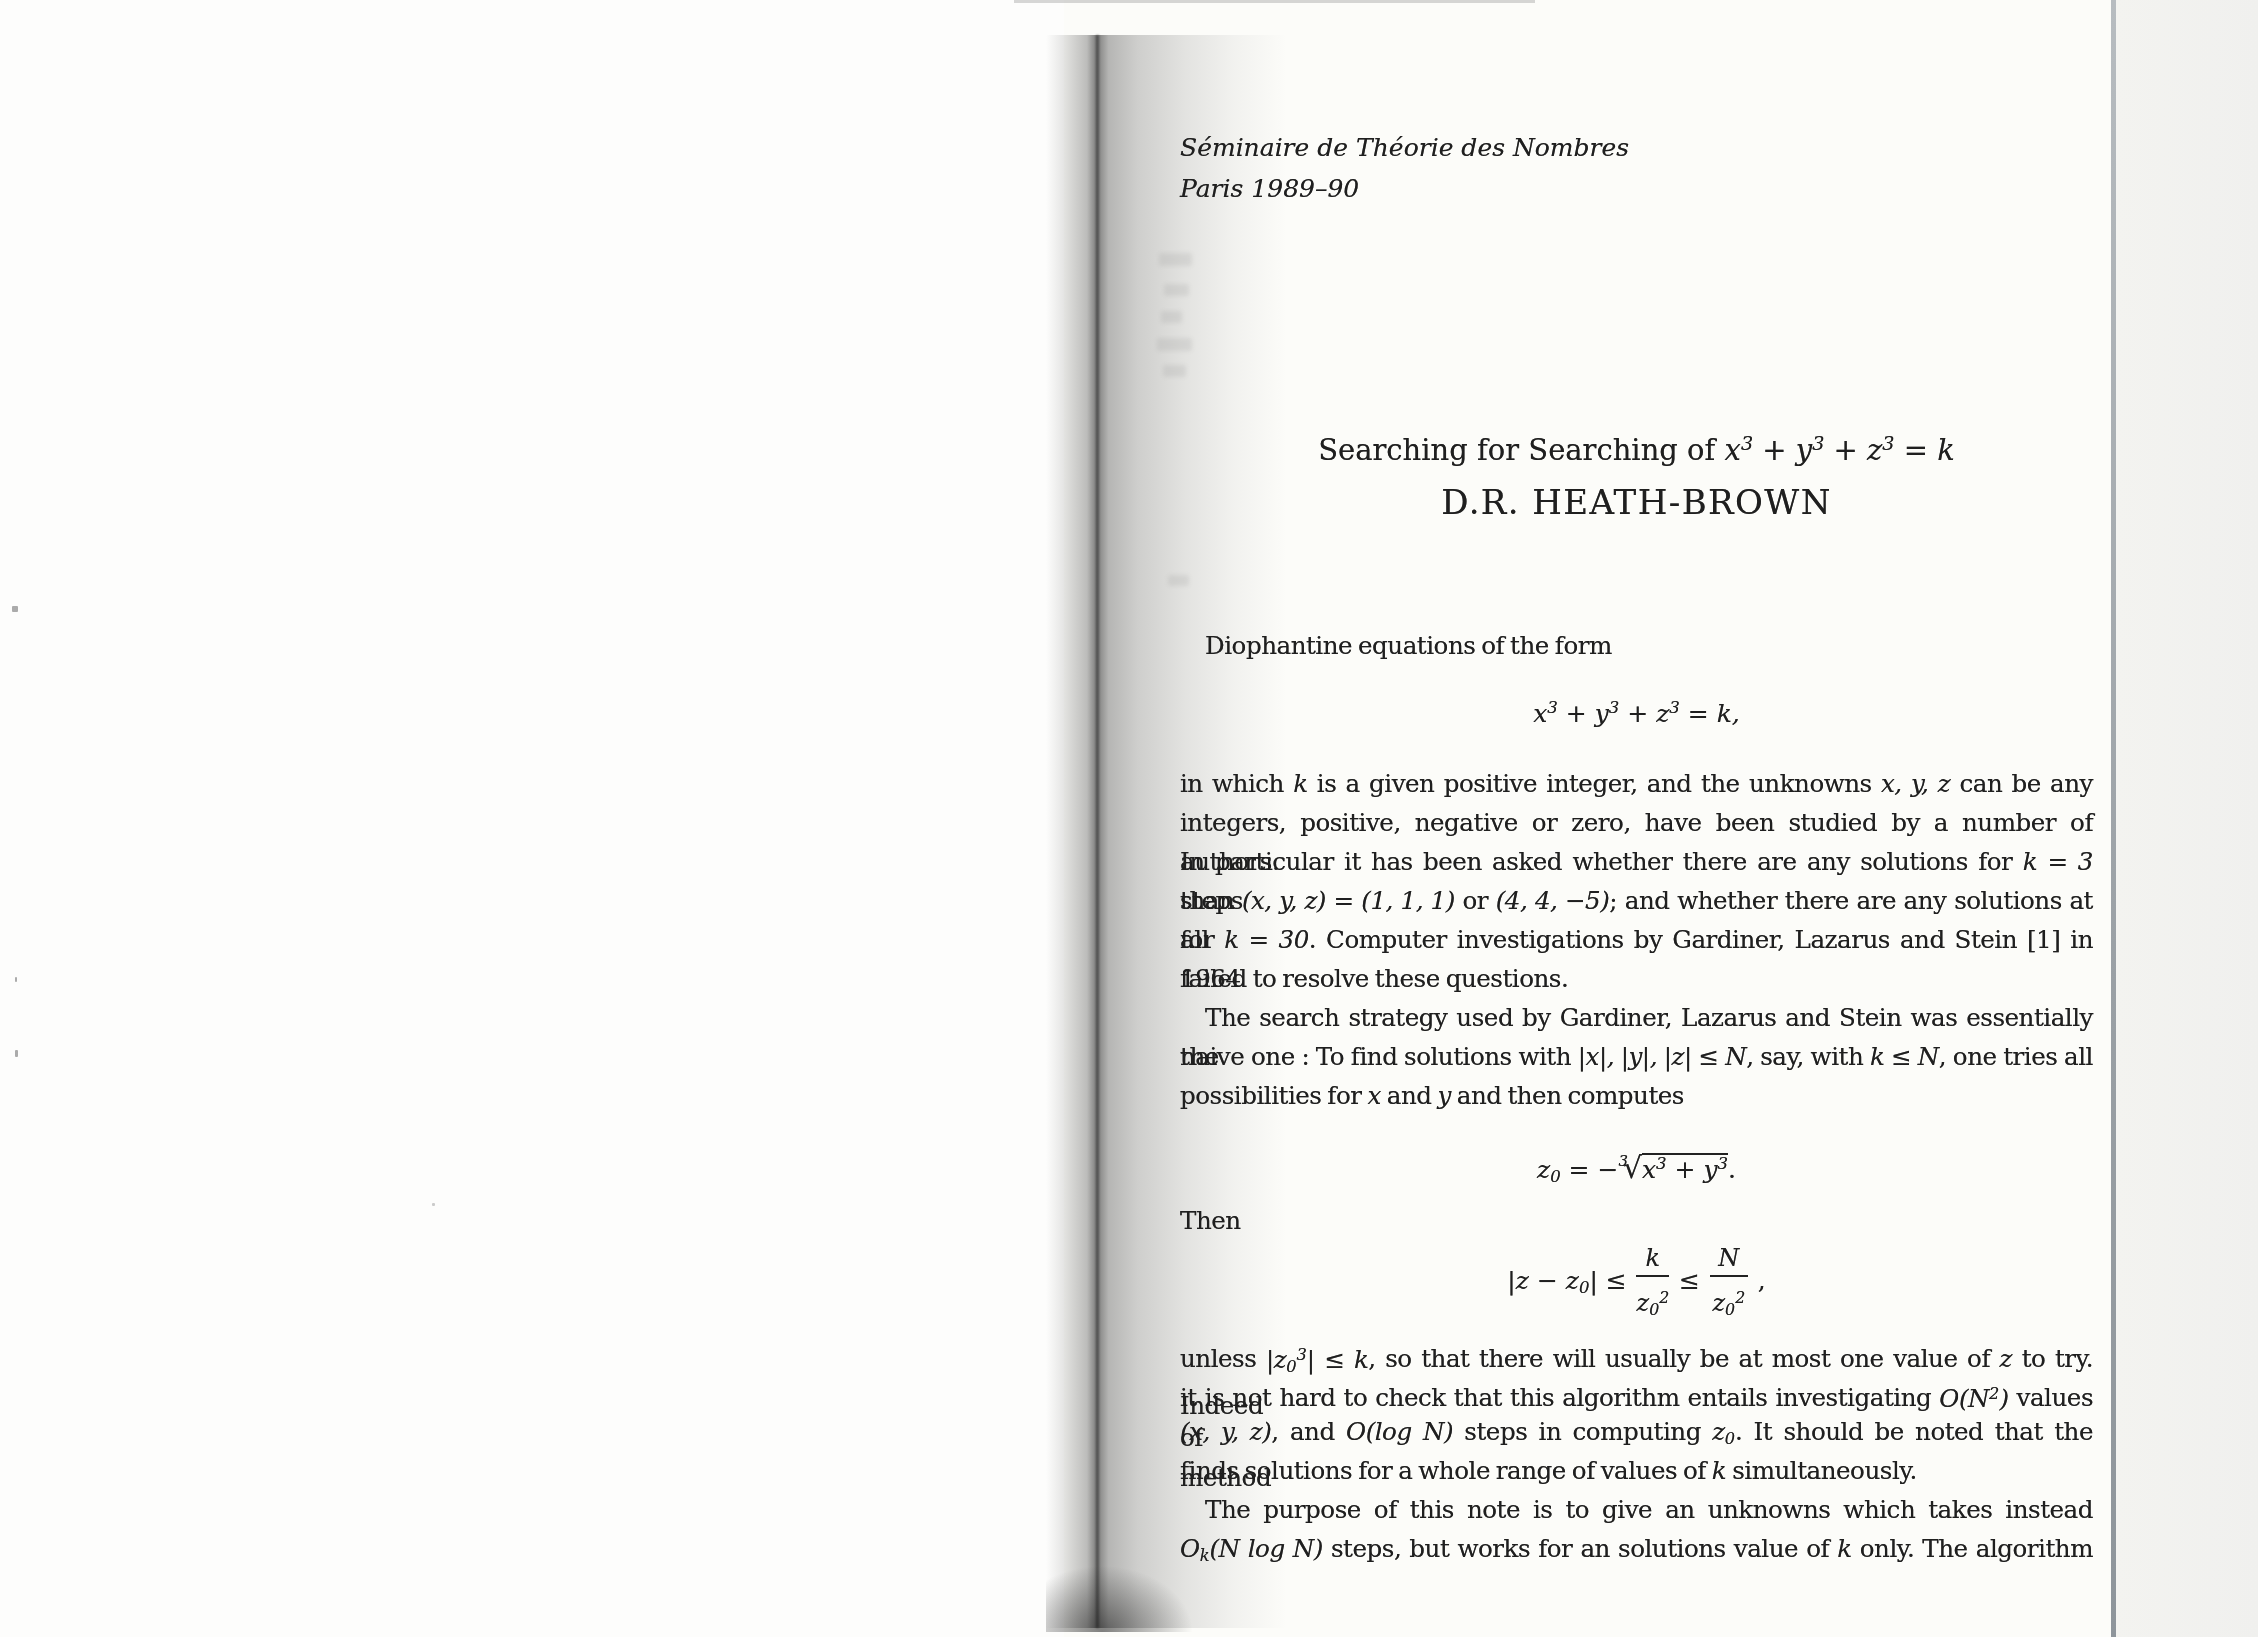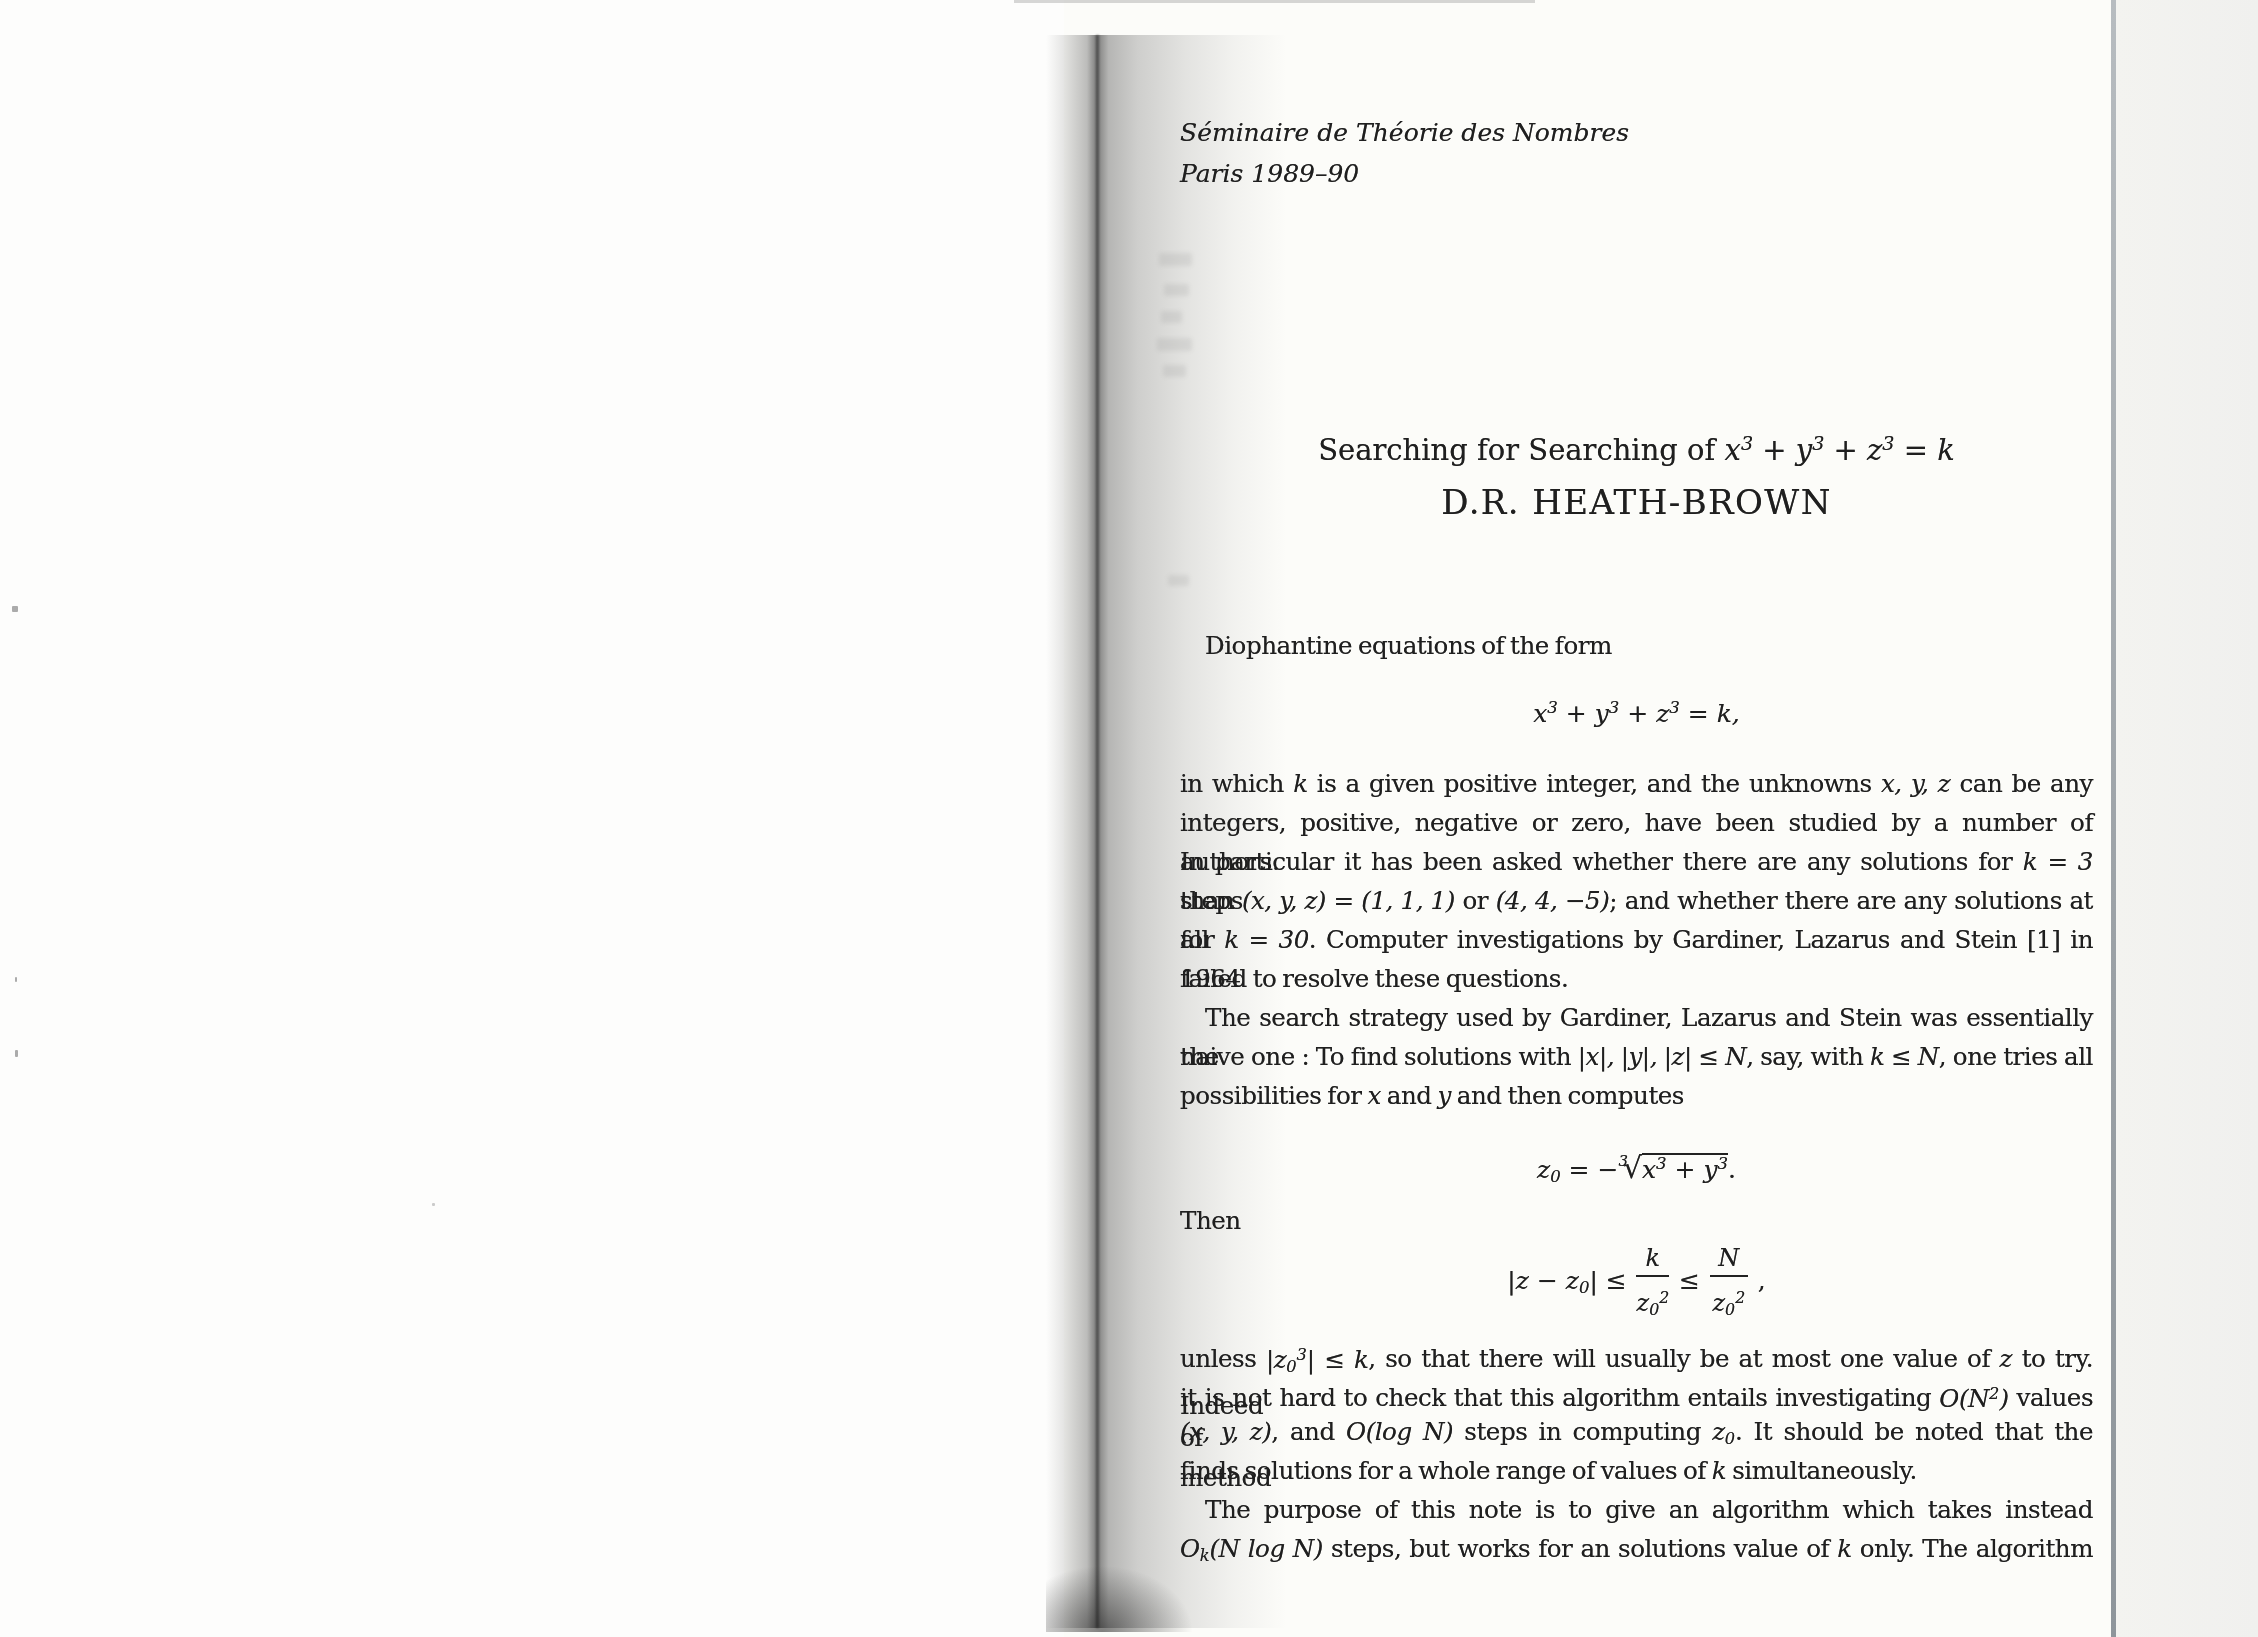--- a/index.html
+++ b/index.html
@@ -40,21 +40,21 @@
     content:""; position:absolute; left:0; bottom:-3.9px; width:100%; height:154px;
     background:radial-gradient(126px 92px at 56px 100%, rgba(22,22,22,.55), rgba(0,0,0,0) 72%);
   }
   .ghost-mark { position:absolute; background:#7a7a7a; opacity:.14; filter:blur(2.1px); border-radius:1.9px; }
   .dust-speck { position:absolute; background:#5a5a5a; opacity:.5; border-radius:1px; }
 
   
   .textcol { position:absolute; left:1180px; width:913px; }
   .scan-ink { text-shadow: 0 0 0.6px rgba(25,25,25,.65); }
 
-  .header-block { top:112px; font-style:italic; font-size:25px; line-height:41px; }
+  .header-block { top:127px; font-style:italic; font-size:25px; line-height:41px; }
   .title-block  { top:423px; text-align:center; font-size:29px; line-height:42px; }
   .author-block { top:483px; text-align:center; font-size:34px; letter-spacing:1.4px; line-height:39px; }
   .flow-block   { top:626px; font-size:24.6px; line-height:39px; letter-spacing:-0.5px; word-spacing:-1.4px; }
 
   .math { font-style:italic; }
   sub { font-size:66%; vertical-align:-0.24em; letter-spacing:0; }
   sup { font-size:66%; vertical-align:0.52em;  letter-spacing:0; }
 
   .line { height:39px; line-height:39px; text-align:justify; text-align-last:justify; }
   .line.short { text-align-last:left; }
@@ -129,17 +129,17 @@
     <div class="display eq-radical"><span class="math">z<sub>0</sub> = −</span><span class="rad-idx">3</span><span class="rad-sign">√</span><span class="rad-cand math">x<sup>3</sup> + y<sup>3</sup></span><span>.</span></div>
     <div class="line short">Then</div>
     <div class="display eq-frac"><span class="math">|z − z<sub>0</sub>| ≤</span><span class="frac"><span class="num math">k</span><span class="den math">z<sub>0</sub><sup>2</sup></span></span><span class="math">≤</span><span class="frac"><span class="num math">N</span><span class="den math">z<sub>0</sub><sup>2</sup></span></span><span>,</span></div>
     <div class="para">
       <div class="line"><span class="roman">unless </span><span class="math">|z<sub>0</sub><sup>3</sup>| ≤ k</span><span class="roman">, so that there will usually be at most one value of </span><span class="math">z</span><span class="roman"> to try. Indeed</span></div>
       <div class="line"><span class="roman">it is not hard to check that this algorithm entails investigating </span><span class="math">O(N<sup>2</sup>)</span><span class="roman"> values of</span></div>
       <div class="line"><span class="math">(x, y, z)</span><span class="roman">, and </span><span class="math">O(log N)</span><span class="roman"> steps in computing </span><span class="math">z<sub>0</sub></span><span class="roman">. It should be noted that the method</span></div>
       <div class="line short"><span class="roman">finds solutions for a whole range of values of </span><span class="math">k</span><span class="roman"> simultaneously.</span></div>
     </div>
     <div class="para indent">
-      <div class="line"><span class="roman">The purpose of this note is to give an algorithm which takes instead</span></div>
+      <div class="line"><span class="roman">The purpose of this note is to give an unknowns which takes instead</span></div>
       <div class="line"><span class="math">O<sub>k</sub>(N log N)</span><span class="roman"> steps, but works for an solutions value of </span><span class="math">k</span><span class="roman"> only. The algorithm</span></div>
     </div>
   </div>
 
 
 </body></html>

